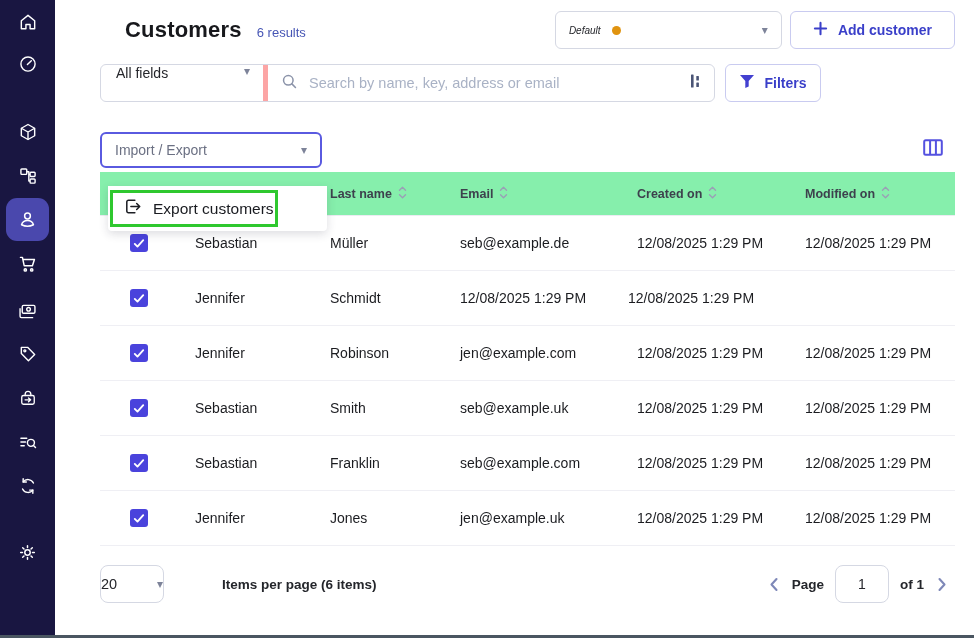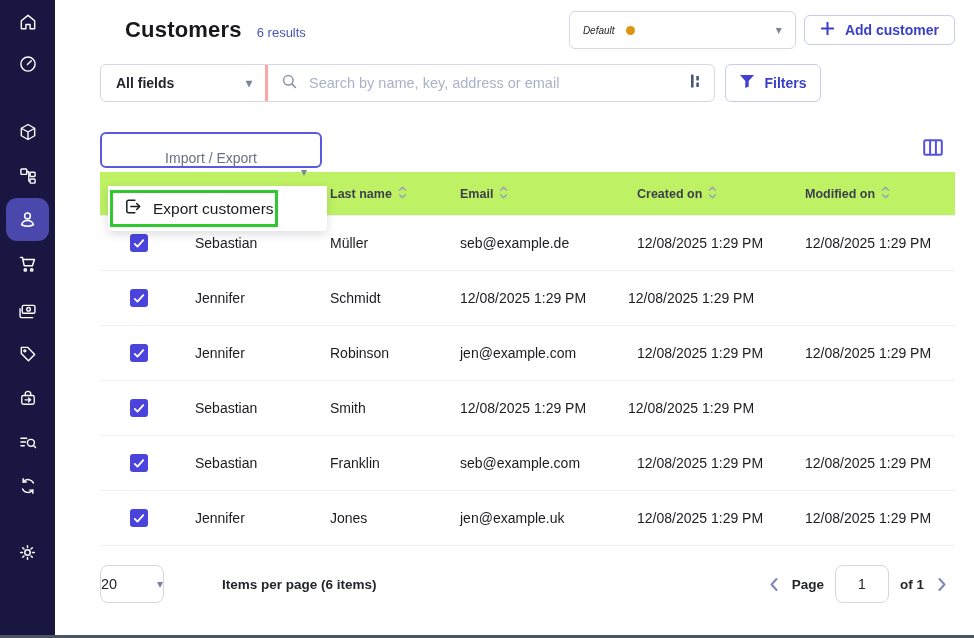--- a/index.html
+++ b/index.html
@@ -16,36 +16,36 @@
   
   .main { position:absolute; left:55px; top:0; width:919px; height:638px; background:#fff; }
   .content { margin:0 19px 0 45px; position:relative; }
   .topbar { display:flex; align-items:center; padding-top:14px; height:46px; }
   .page-title { font-size:22px; font-weight:bold; color:#17181c; letter-spacing:.2px;margin-left:25px; }
   .results { margin-left:15px; font-size:13px; color:#4756b5; padding-top:4px; }
   .view-select { margin-left:auto; width:227px; height:38px; border:1px solid #d5d8e3; border-radius:6px; background:#fff; display:flex; align-items:center; padding:0 13px; cursor:pointer; }
   .view-name { font-style:italic; font-size:10px; color:#25262b; }
   .dot { width:9px; height:9px; border-radius:50%; background:#e0930f; margin-left:11px; }
   .caret { margin-left:auto; color:#7d8399; font-size:12px; line-height:1; }
-  .add-btn { margin-left:8px; height:30px; border:1px solid #c9cbf0; border-radius:6px; background:#fff; display:flex; align-items:center; gap:10px; padding:0 15px; color:#3a3fc9; font-weight:bold; font-size:14px; cursor:pointer; }
+  .add-btn { margin-left:8px; height:38px; border:1px solid #c9cbf0; border-radius:6px; background:#fff; display:flex; align-items:center; gap:10px; padding:0 22px; color:#3a3fc9; font-weight:bold; font-size:14px; cursor:pointer; }
   
   .search-row { margin-top:18px; display:flex; height:38px; }
   .search-compound { display:flex; width:615px; border:1px solid #d5d8e3; border-radius:6px; background:#fff; }
-  .field-select { width:167px; display:flex; align-items:center; padding:0 13px 0 15px; border-right:3px solid #fca5a5; font-size:14px; font-weight:bold; color:#25262b; cursor:pointer; }
+  .field-select { width:167px; display:flex; align-items:flex-start; padding:0 13px 0 15px; border-right:5px solid #fca5a5; font-size:14px; font-weight:normal; color:#25262b; cursor:pointer; }
   .search-box { flex:1; display:flex; align-items:center; padding:0 13px; gap:9px; }
   .search-box input { border:none; outline:none; flex:1; font-size:14.5px; color:#333; background:transparent; font-family:"Liberation Sans",sans-serif; }
   .search-box input::placeholder { color:#a9b2c5; }
   .filters-btn { margin-left:10px; width:96px; border:1px solid #c9cbf0; border-radius:6px; background:#fff; display:flex; align-items:center; justify-content:center; gap:9px; color:#3a3fc9; font-weight:bold; font-size:14px; cursor:pointer; }
   
   .toolbar-row { margin-top:31px; display:flex; align-items:center; height:33px; }
-  .import-btn { width:222px; height:24px; border:2px solid #5a5ae0; border-radius:6px; background:#fff; display:flex; align-items:center; padding:16px 13px; color:#6b7083; font-size:14px; cursor:pointer;flex-direction:column; }
+  .import-btn { width:222px; height:24px; border:2px solid #5a5ae0; border-radius:6px; background:#fff; display:flex; align-items:center; padding:16px 13px; color:#6b7083; font-size:14px; cursor:pointer; }
   .cols-btn { margin-left:auto; margin-right:12px; cursor:pointer; display:flex; }
   
   .table { margin-top:6px; }
-  .thead { display:flex; align-items:center; height:44px; background:#bef264; border-bottom:1px solid #ececf2; }
+  .thead { display:flex; align-items:center; height:44px; background:#86efac; border-bottom:1px solid #ececf2; }
   .th { font-size:12.5px; font-weight:bold; color:#3d414d; display:flex; align-items:center; gap:6px; padding-left:15px; cursor:pointer; }
   .row { display:flex; align-items:center; height:55px; border-bottom:1px solid #efeff4; font-size:14px; color:#1b1c20; cursor:pointer; }
   .c0 { width:80px; padding-left:30px; }
   .c1 { width:135px; }
   .c2 { width:130px; }
   .c3 { width:177px; }
   .c4 { width:168px; }
   .c5 { flex:1; }
   .cell { padding-left:15px; }
   .row .c0 { padding-left:30px; }
@@ -310,20 +310,21 @@
           <div class="row">
     <div class="c0">
       <span class="checkbox">
                 <svg width="12" height="11" viewBox="0 0 14 13" fill="none" stroke="#fff" stroke-width="2.2" stroke-linecap="round" stroke-linejoin="round">
                   <path d="M2 7l3.2 3.2L12 2.5"></path>
                 </svg>
               </span>
     </div>
     <div class="c1 cell">Sebastian</div>
     <div class="c2 cell">Smith</div>
+    <div class="c3 cell">seb@example.uk</div>
     <div class="c4 cell">12/08/2025 1:29 PM</div>
     <div class="c5 cell">12/08/2025 1:29 PM</div>
   </div>
           <div class="row">
     <div class="c0">
       <span class="checkbox">
                 <svg width="12" height="11" viewBox="0 0 14 13" fill="none" stroke="#fff" stroke-width="2.2" stroke-linecap="round" stroke-linejoin="round">
                   <path d="M2 7l3.2 3.2L12 2.5"></path>
                 </svg>
               </span>

